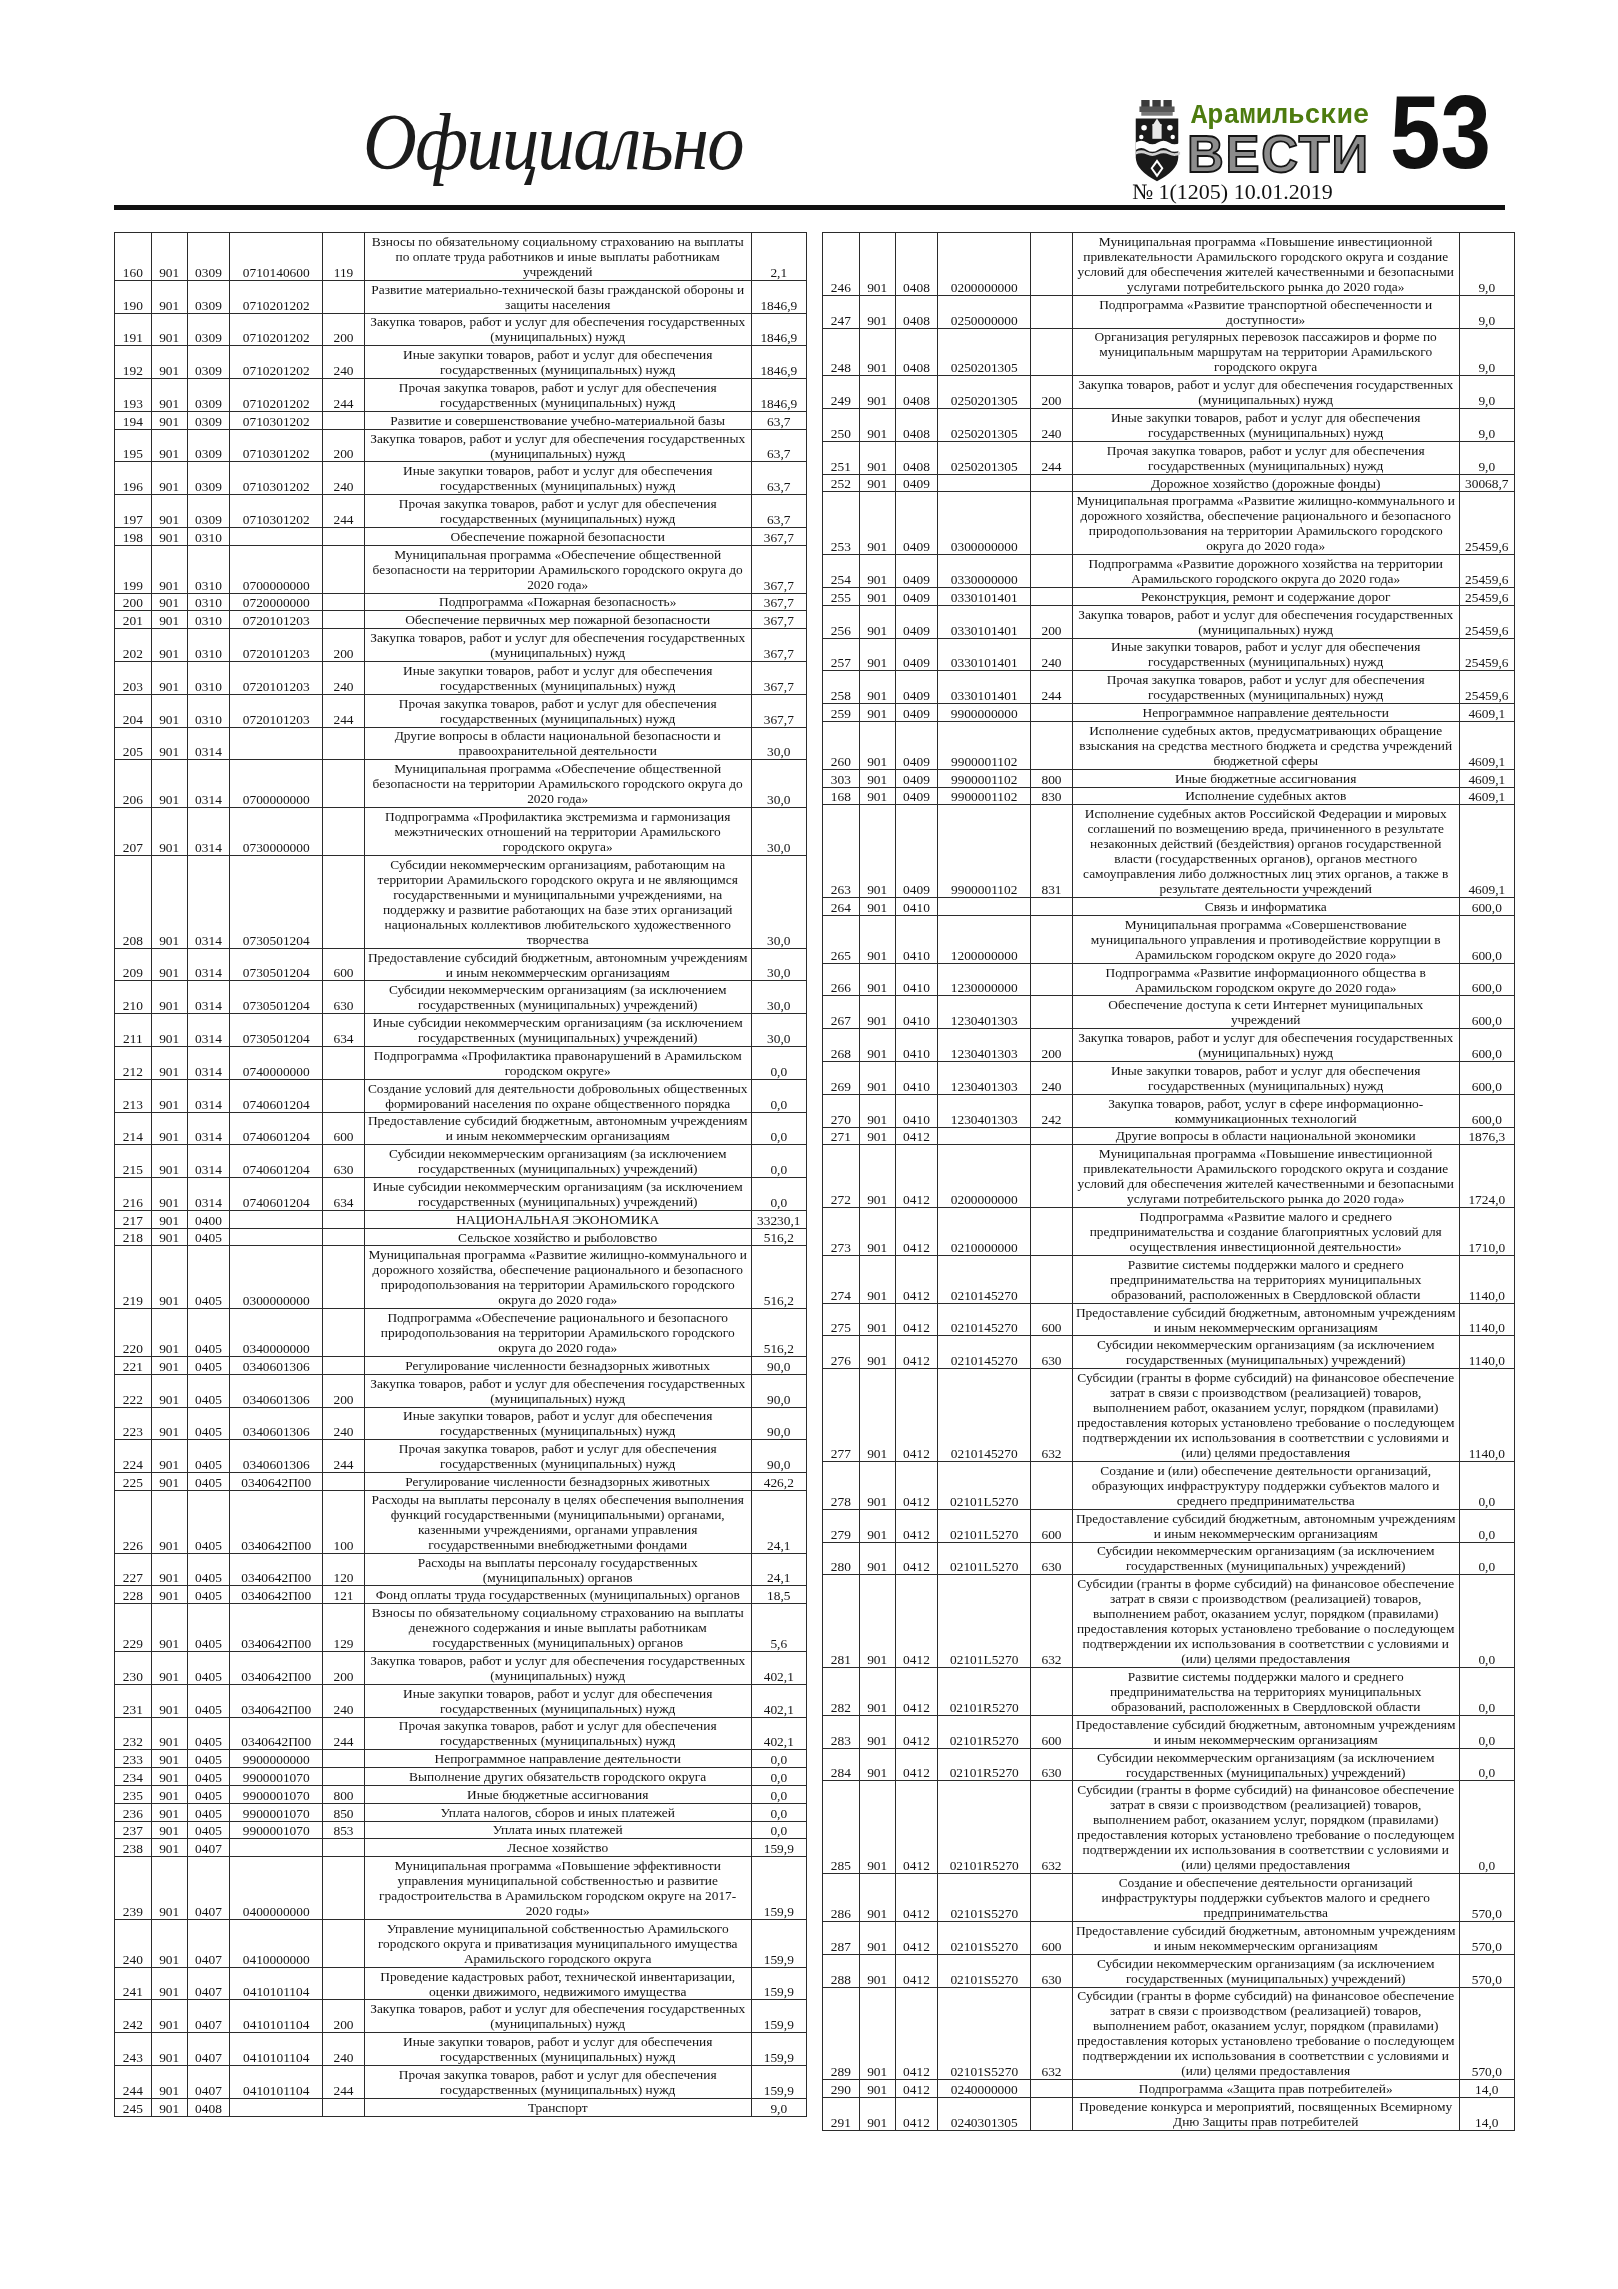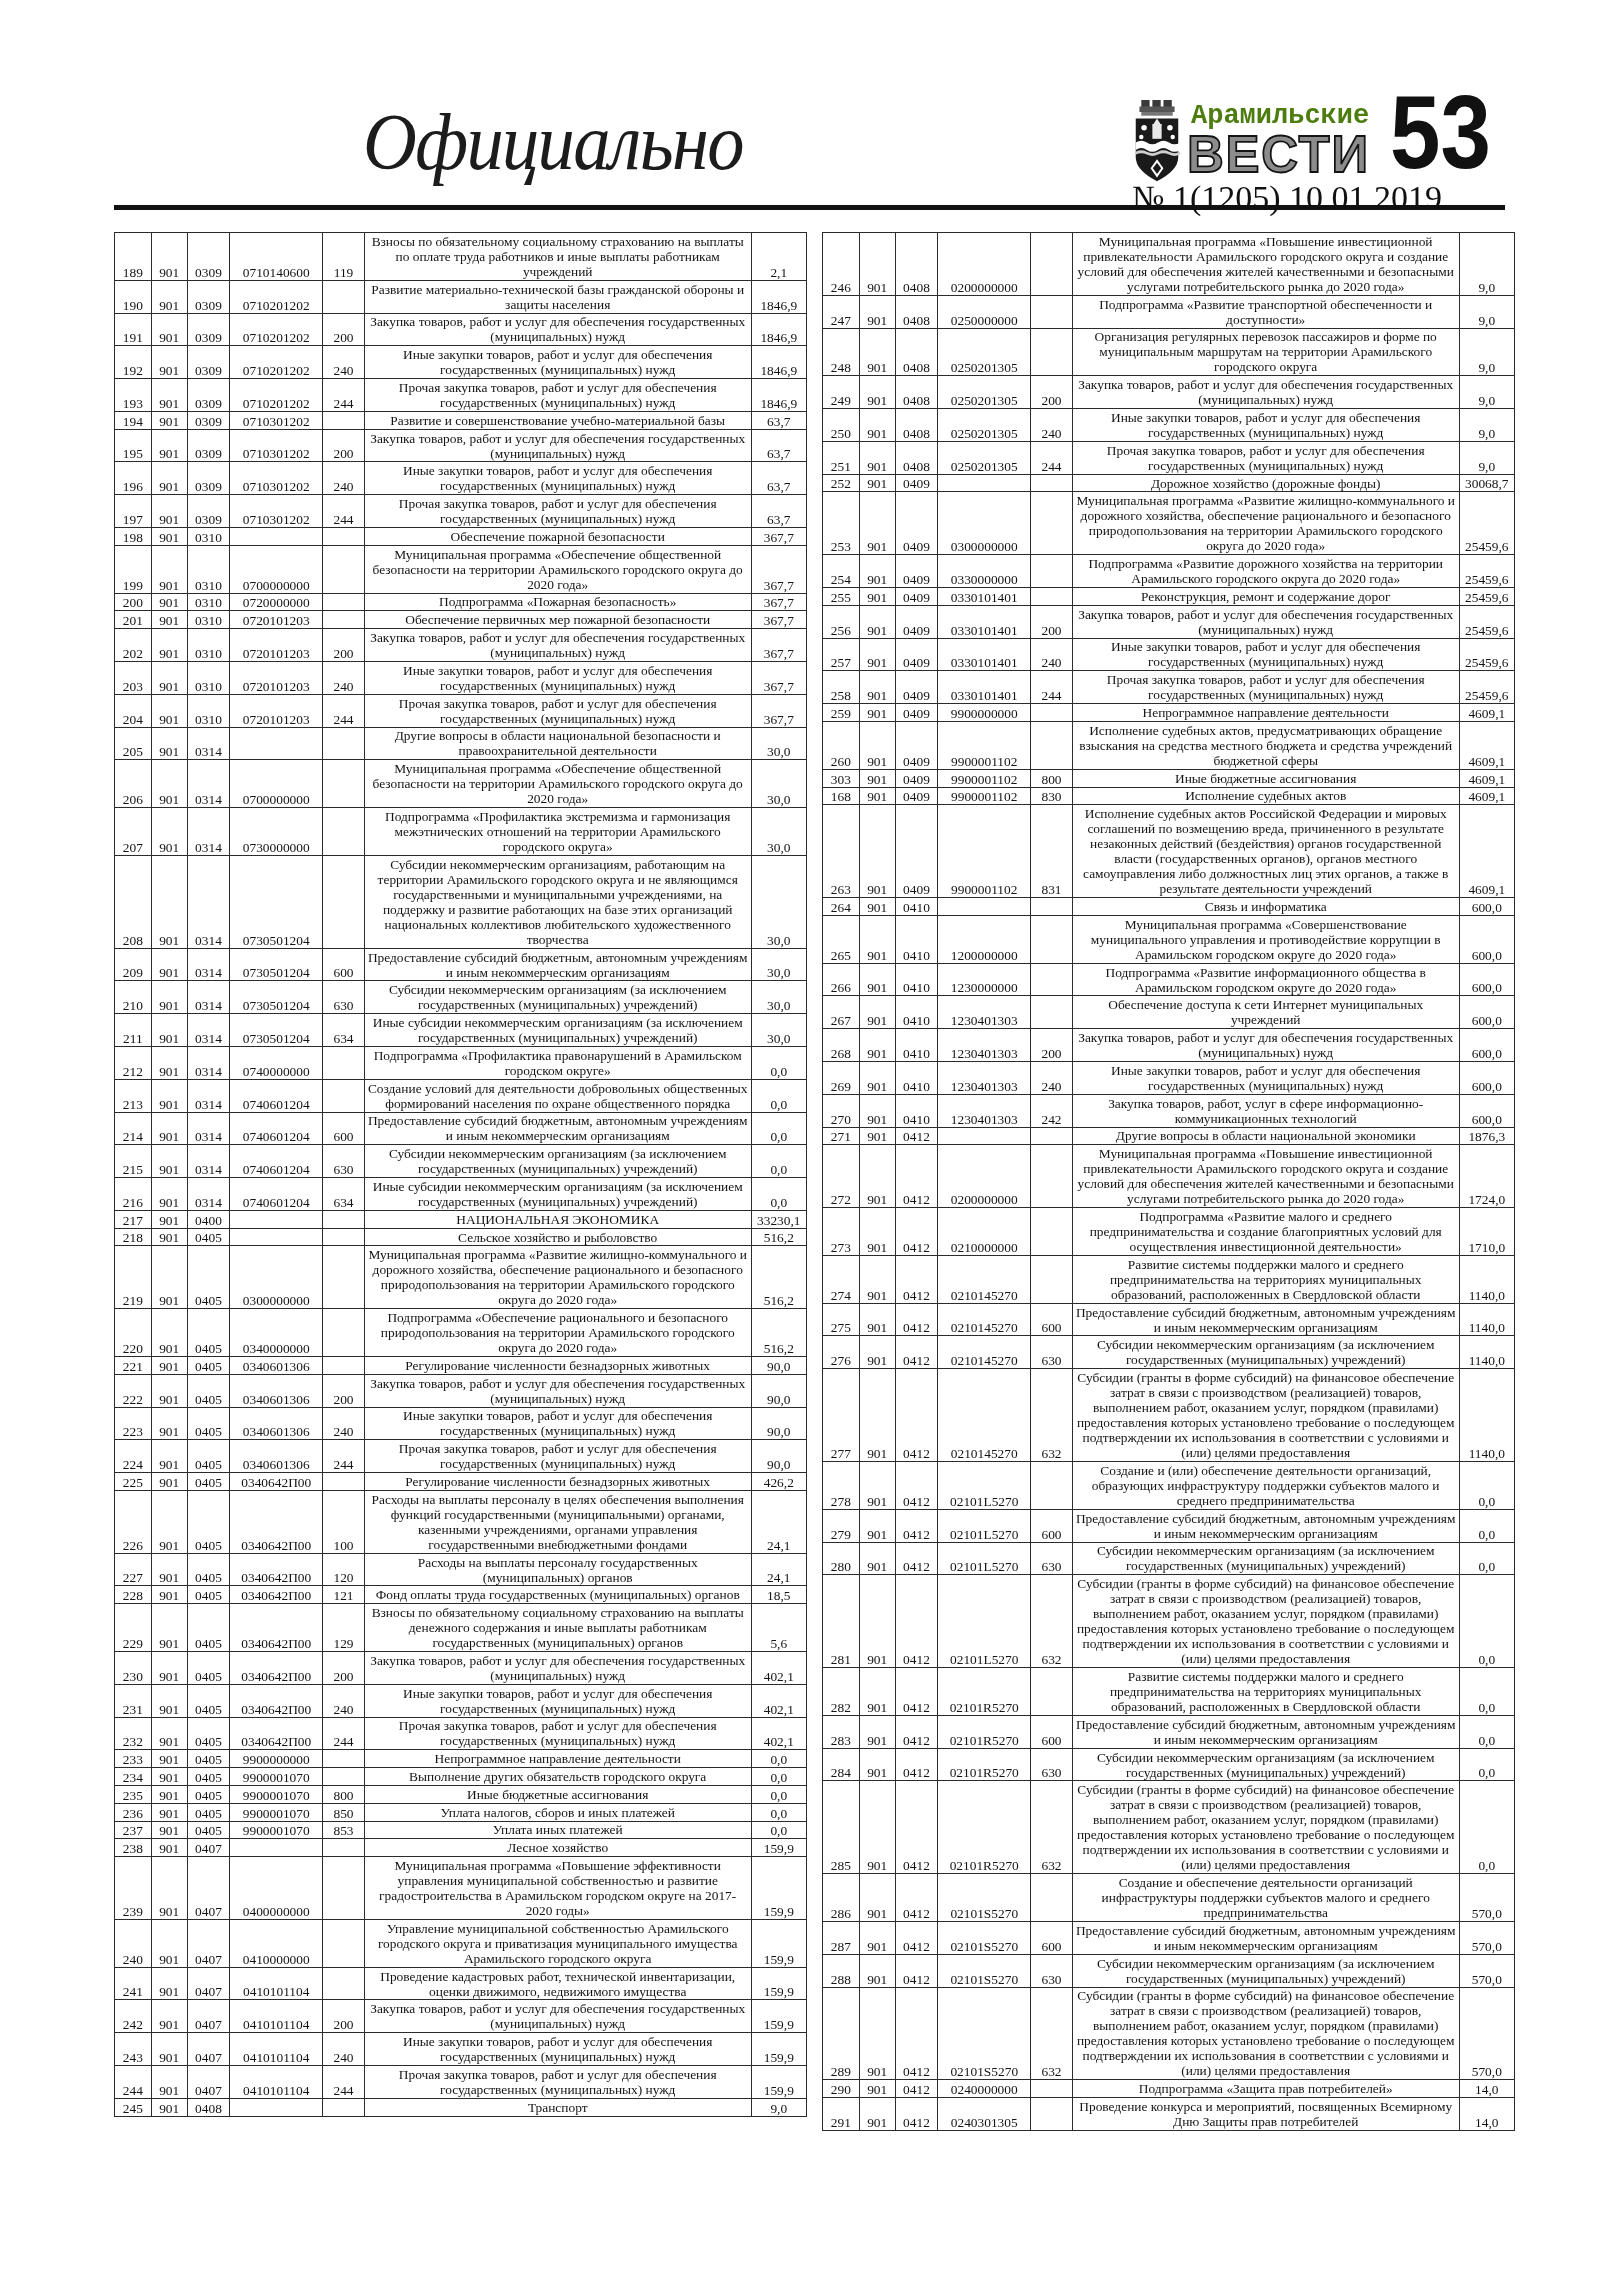--- a/index.html
+++ b/index.html
@@ -27,21 +27,21 @@
     position:absolute;left:55px;top:29.5px;
     font-family:"Liberation Sans", sans-serif;
     font-weight:800;font-size:52px;line-height:1;color:#8c8c8c;
     -webkit-text-stroke:1.8px #141414;
     letter-spacing:1.8px;white-space:nowrap;
     transform:scaleX(0.98);transform-origin:left top;
   }
   .issue-line{
     position:absolute;left:0px;top:83px;
     font-family:"Liberation Serif", serif;
-    font-size:34px;line-height:1;color:#111;white-space:nowrap;
+    font-size:22px;line-height:1;color:#111;white-space:nowrap;
   }
   .page-number{
     position:absolute;left:1390px;top:81px;
     font-family:"Liberation Sans", sans-serif;
     font-weight:800;font-size:103px;line-height:1;color:#111;
     transform:scaleX(0.88);transform-origin:left top;
   }
   .header-rule{
     position:absolute;left:114px;top:205px;width:1391px;height:4.6px;
     background:#111;
@@ -105,21 +105,21 @@
   <div class="issue-line">№ 1(1205) 10.01.2019</div>
 </div>
 
 <div class="page-number">53</div>
 
 <div class="header-rule"></div>
 
 <table id="left-table" class="budget-table">
   <tbody id="left-tbody">
       <tr>
-        <td class="c0">189</td>
+        <td class="c0">160</td>
         <td class="c1">901</td>
         <td class="c2">0309</td>
         <td class="c3">0710140600</td>
         <td class="c4">119</td>
         <td class="c5">Взносы по обязательному социальному страхованию на выплаты по оплате труда работников и иные выплаты работникам учреждений</td>
         <td class="c6">2,1</td>
       </tr>
       <tr>
         <td class="c0">190</td>
         <td class="c1">901</td>

